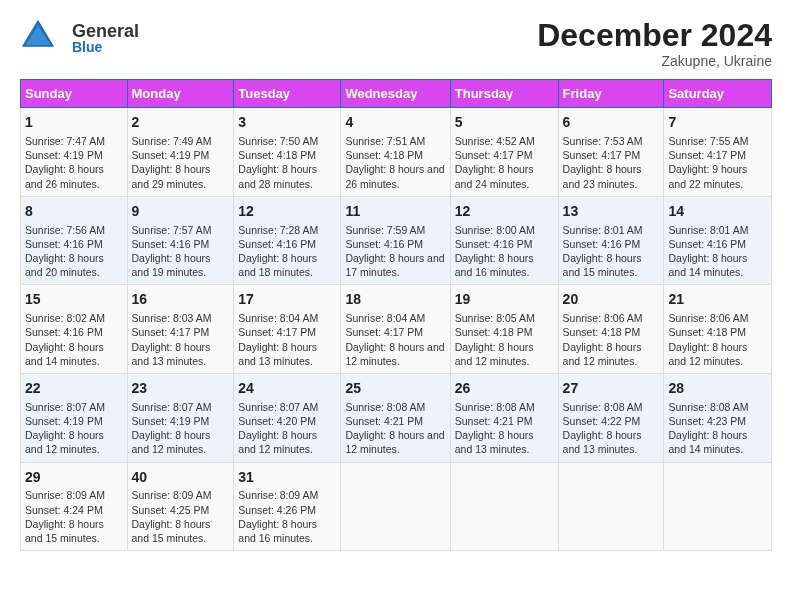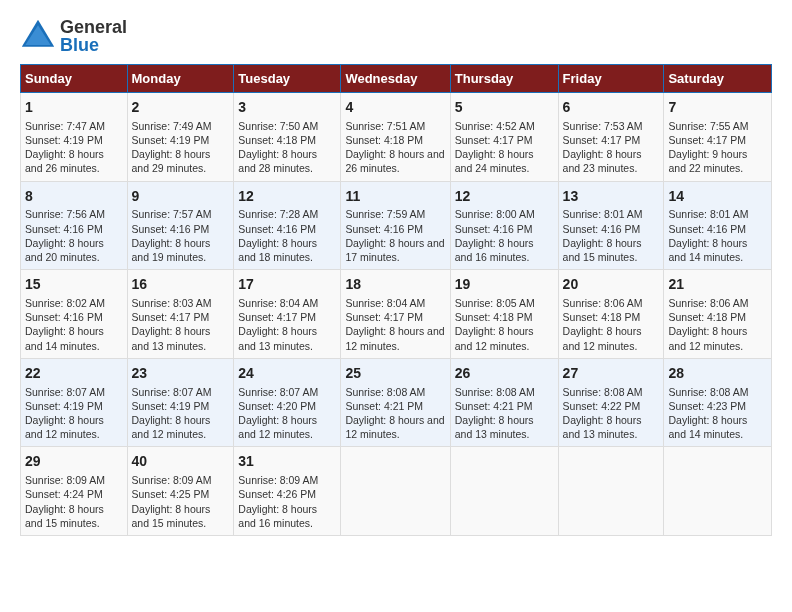--- a/index.html
+++ b/index.html
@@ -16,33 +16,34 @@
     }
     .header {
       display: flex;
       align-items: flex-start;
       justify-content: space-between;
       margin-bottom: 10px;
     }
     .logo {
       display: flex;
       align-items: flex-end;
+      gap: 12px;
     }
     .logo-text {
       display: flex;
       flex-direction: column;
       line-height: 1;
     }
     .logo-general {
       font-size: 18px;
       font-weight: bold;
       color: #333;
     }
     .logo-blue {
-      font-size: 18px;
+      font-size: 14px;
       font-weight: bold;
       color: #1a6fba;
     }
     .logo-icon {
       width: 36px;
       height: 36px;
       margin-right: 4px;
     }
     .title-block {
       text-align: right;
@@ -56,21 +57,21 @@
     .location {
       font-size: 14px;
       color: #555;
     }
     .calendar {
       width: 100%;
       border-collapse: collapse;
       font-size: 11px;
     }
     .calendar thead tr {
-      background-color: #7f1d1d;
+      background-color: #d946ef;
       color: #fff;
     }
     .calendar thead th {
       padding: 6px 4px;
       text-align: left;
       font-size: 13px;
       font-weight: bold;
       border: 1px solid #1a6fba;
     }
     .calendar tbody tr {
@@ -112,20 +113,22 @@
       <svg class="logo-icon" viewBox="0 0 40 40" xmlns="http://www.w3.org/2000/svg">
         <polygon points="20,2 38,32 2,32" fill="#1a6fba"></polygon>
         <polygon points="20,8 34,30 6,30" fill="#5aabee" opacity="0.5"></polygon>
       </svg>
       <div class="logo-text">
         <span class="logo-general">General</span>
         <span class="logo-blue">Blue</span>
       </div>
     </div>
     <div class="title-block">
+      <div class="month-title">December 2024</div>
+      <div class="location">Zakupne, Ukraine</div>
     </div>
   </div>
 
   <table class="calendar">
     <thead>
       <tr>
         <th>Sunday</th>
         <th>Monday</th>
         <th>Tuesday</th>
         <th>Wednesday</th>

